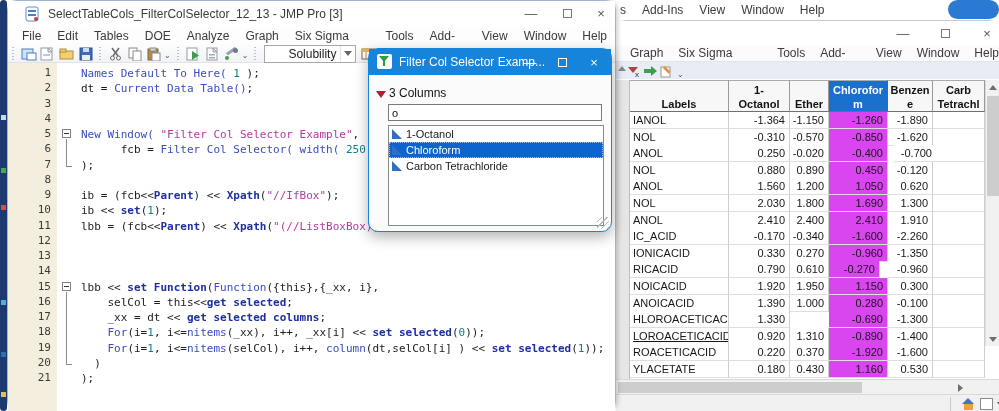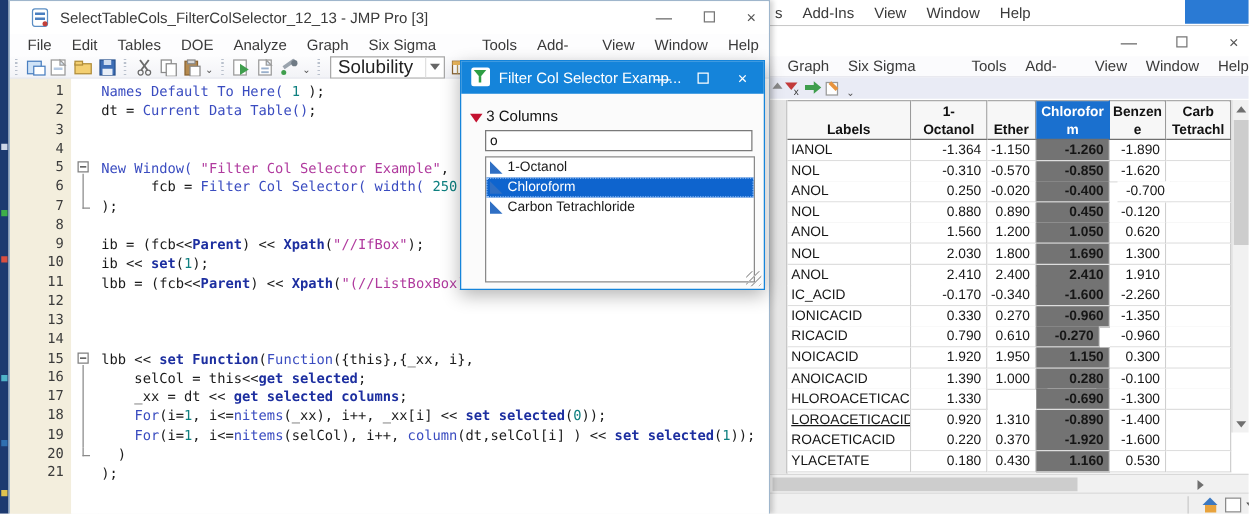--- a/index.html
+++ b/index.html
@@ -1,18 +1,18 @@
 <!DOCTYPE html>
 <html><head>
 <meta charset="utf-8">
 <style>
   * { margin:0; padding:0; box-sizing:border-box; }
   html,body { width:999px; height:411px; overflow:hidden; background:#fff;
     font-family:"Liberation Sans", sans-serif; }
-  .abs { position:absolute; }
+  .abs { position:absolute;border-radius:10px; }
   #root { position:relative; width:999px; height:411px; background:#fff; }
 
   
   #desktop-strip { left:0; top:0; width:7px; height:411px; background:#1d3a70; }
   .speck { position:absolute; left:1px; width:5px; height:5px; }
 
   
   #bg-strip { left:616px; top:0; width:383px; height:20px; background:#fff; }
   #bg-menu { position:absolute; left:4px; top:1px; display:flex; gap:16px;
     font-size:12px; color:#3a3a3a; padding-top:2px; }
@@ -37,21 +37,21 @@
   .hcell { position:absolute; top:0; height:32px; background:#f7f7f7;
     border-right:1px solid #9a9a9a; border-bottom:1px solid #6f6f6f; border-top:1px solid #ababab;
     font-size:11px; font-weight:bold; color:#111; display:flex; flex-direction:column;
     justify-content:flex-end; align-items:center; overflow:hidden; line-height:14px; }
   .hcell.sel { background:#1a70cf; color:#fff; border-right-color:#1a70cf; }
   .tcell { position:absolute; height:17px; font-size:11px; color:#161616;
     border-right:1px solid #cfcfcf; border-bottom:1px solid #dedede; background:#fff;
     display:flex; align-items:center; overflow:hidden; white-space:nowrap; }
   .tcell.num { justify-content:flex-end; padding-right:4px; }
   .tcell.lab { justify-content:flex-start; padding-left:3px; }
-  .tcell.selcol { background:#737373;font-weight:bold; }
+  .tcell.selcol { background:#d946ef; }
   #tw-vscroll { position:absolute; left:369px; top:59px; width:14px; height:266px;
     background:#f1f1f1; border-left:1px solid #dcdcdc; }
   .sb-arrow { position:absolute; left:0; width:14px; height:14px; display:flex;
     align-items:center; justify-content:center; }
   .tri-up { width:0; height:0; border-left:4px solid transparent; border-right:4px solid transparent;
     border-bottom:5px solid #6f6f6f; }
   .tri-down { width:0; height:0; border-left:4px solid transparent; border-right:4px solid transparent;
     border-top:5px solid #6f6f6f; }
   .tri-right { width:0; height:0; border-top:4px solid transparent; border-bottom:4px solid transparent;
     border-left:5px solid #6f6f6f; }
@@ -89,21 +89,21 @@
   #sw-menu span { padding:1px 8px; }
   #sw-toolbar { position:absolute; left:0; top:44px; width:607px; height:18px;
     background:linear-gradient(#fcfcfd,#f2f3f7); border-bottom:1px solid #e0e2ea; display:flex;
     align-items:center; }
   .grip { width:5px; height:14px; margin:0 2px 0 4px;
     background:repeating-linear-gradient(#b9c0cc 0 1px, transparent 1px 3px); background-size:2px 100%;
     background-repeat:repeat-y; }
   .ticon { width:17px; height:15px; margin:0 1px; display:flex; align-items:center; justify-content:center; }
   .ovf { font-size:8px; color:#555; margin:4px 2px 0 1px; }
   #solubility-combo { width:92px; height:18px; background:#fff; border:1px solid #a8a8a8;
-    display:flex; align-items:center; font-size:15px; color:#222; padding-left:5px; margin-left:3px; }
+    display:flex; align-items:center; font-size:12px; color:#222; padding-left:23px; margin-left:3px; }
   #solubility-combo .arrowzone { margin-left:auto; width:15px; height:16px; display:flex;
     align-items:center; justify-content:center; border-left:1px solid #e0e0e0; }
 
   
   #sw-gutter { position:absolute; left:0; top:62px; width:49px; height:349px; background:#f3eedd; }
   #fold-margin { position:absolute; left:49px; top:62px; width:22px; height:349px; background:#fff; }
   #code-pane { position:absolute; left:71px; top:62px; width:536px; height:349px; background:#fff;
     overflow:hidden; }
   .lnum { position:absolute; right:6px; font-size:11px; color:#3b3b3b; font-family:"DejaVu Sans Mono",monospace; }
   .codeline { position:absolute; left:2px; white-space:pre; font-size:11px; line-height:15px;

